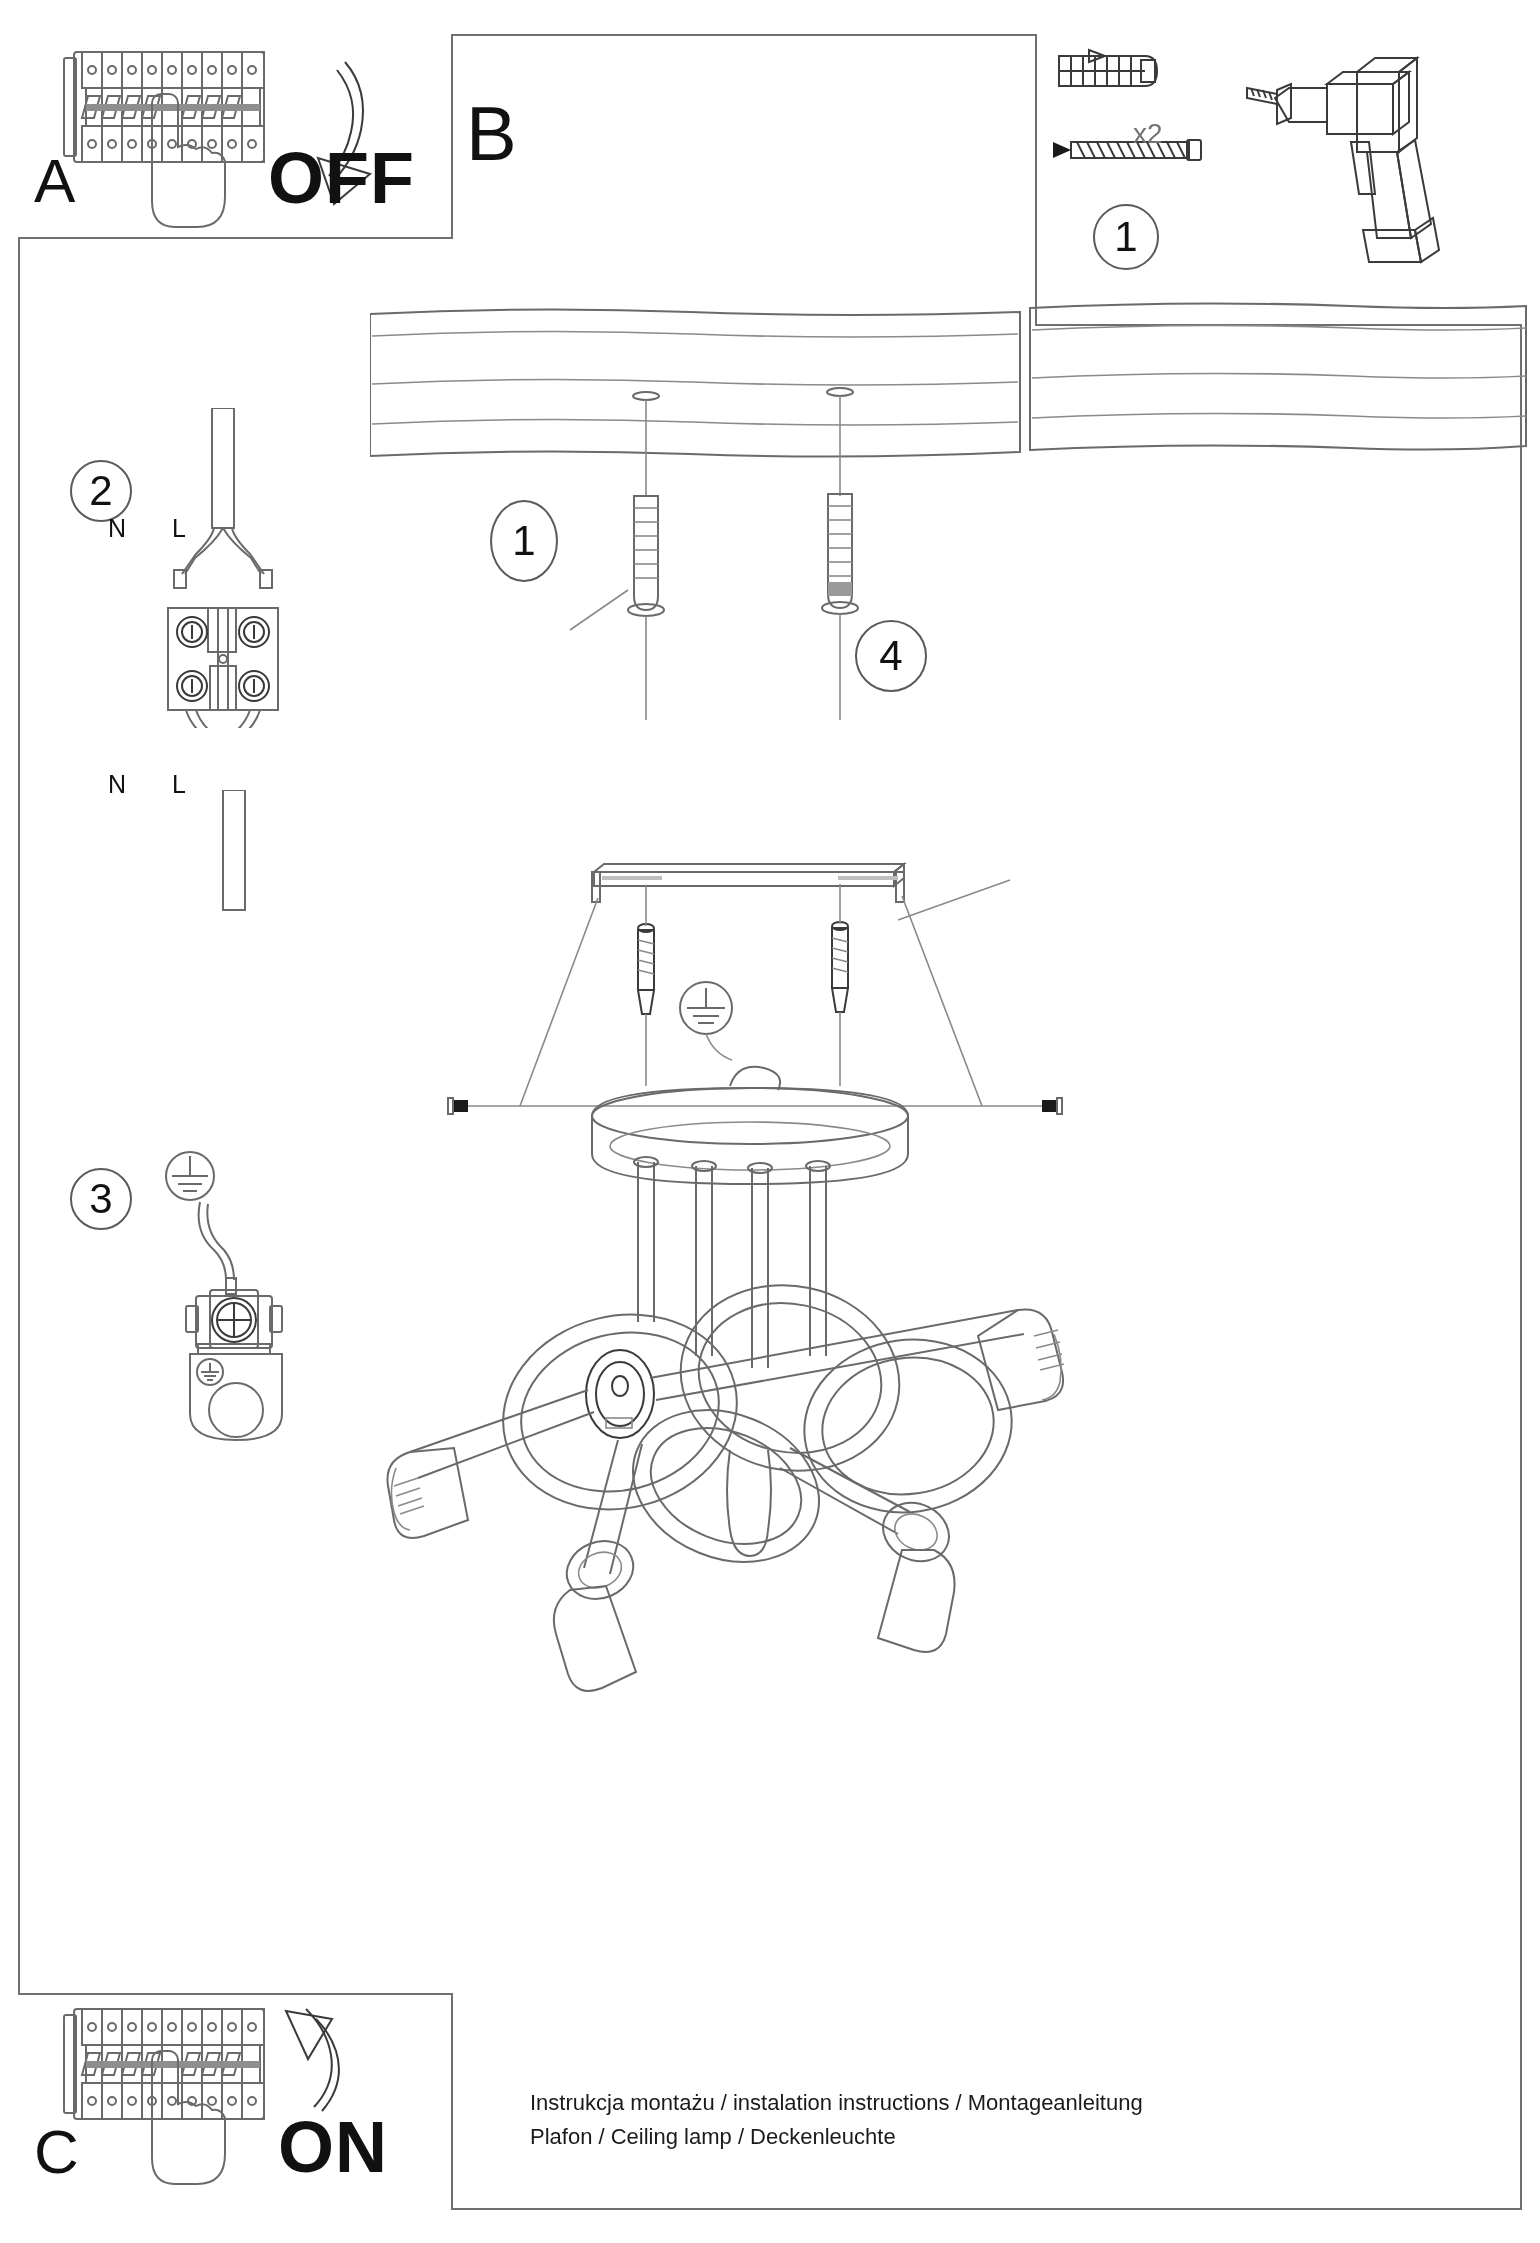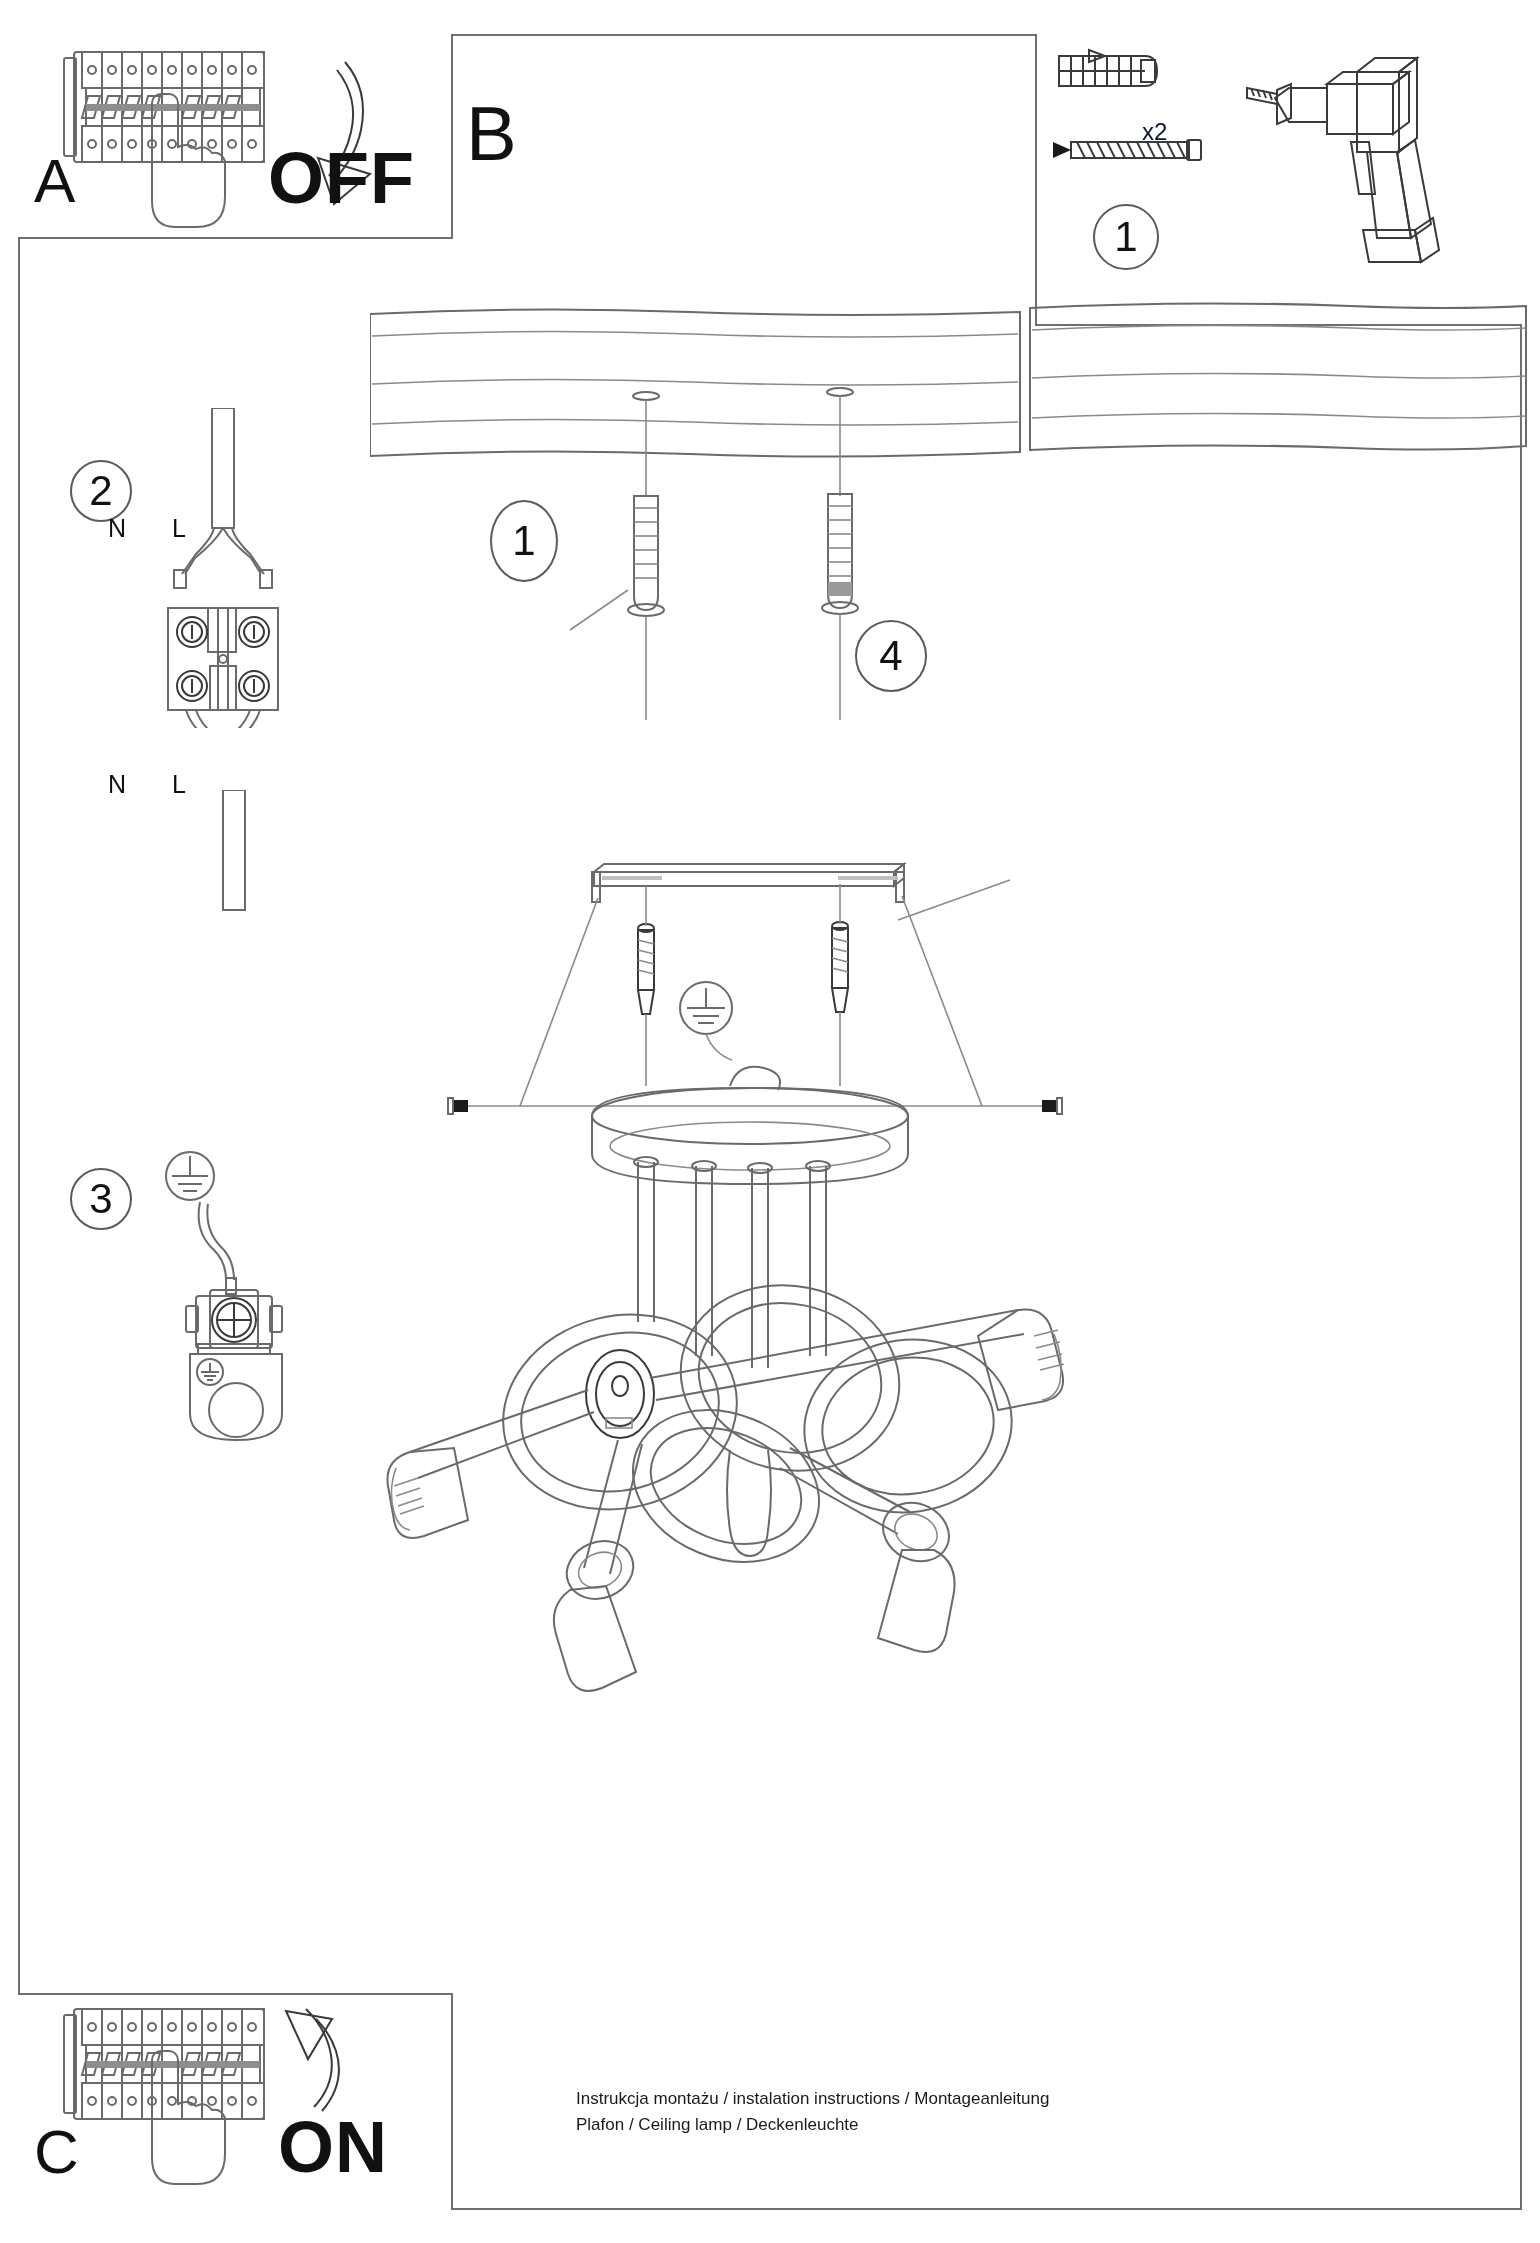--- a/index.html
+++ b/index.html
@@ -15,24 +15,24 @@
   .bigletter{position:absolute;font-size:62px;font-weight:400;color:#111;line-height:1;}
   .offon{position:absolute;font-size:72px;font-weight:700;color:#111;letter-spacing:1px;line-height:1;}
   .letter-b{position:absolute;left:466px;top:96px;font-size:76px;color:#111;line-height:1;}
 
   .badge{position:absolute;border:2px solid #5a5a5a;border-radius:50%;
          display:flex;align-items:center;justify-content:center;
          font-size:42px;color:#111;background:#fff;}
   .badge.oval{border-radius:50%;}
 
   .nl{position:absolute;font-size:25px;color:#111;}
-  .x2{position:absolute;font-size:24px;color:#0f172a;margin-left:9px;}
-
-  .footer{position:absolute;left:576px;top:2086px;width:900px;
-          font-size:17px;color:#1a1a1a;line-height:1.55;}
+  .x2{position:absolute;font-size:28px;color:#737373;}
+
+  .footer{position:absolute;left:530px;top:2086px;width:900px;
+          font-size:22px;color:#1a1a1a;line-height:1.55;}
 
   svg{display:block;}
   .ln{fill:none;stroke:#6a6a6a;stroke-width:2;}
   .ln-d{fill:none;stroke:#3a3a3a;stroke-width:2;}
   .ln-t{fill:none;stroke:#8a8a8a;stroke-width:1.6;}
   .fillk{fill:#1a1a1a;}
 </style>
 </head>
 <body>
 

